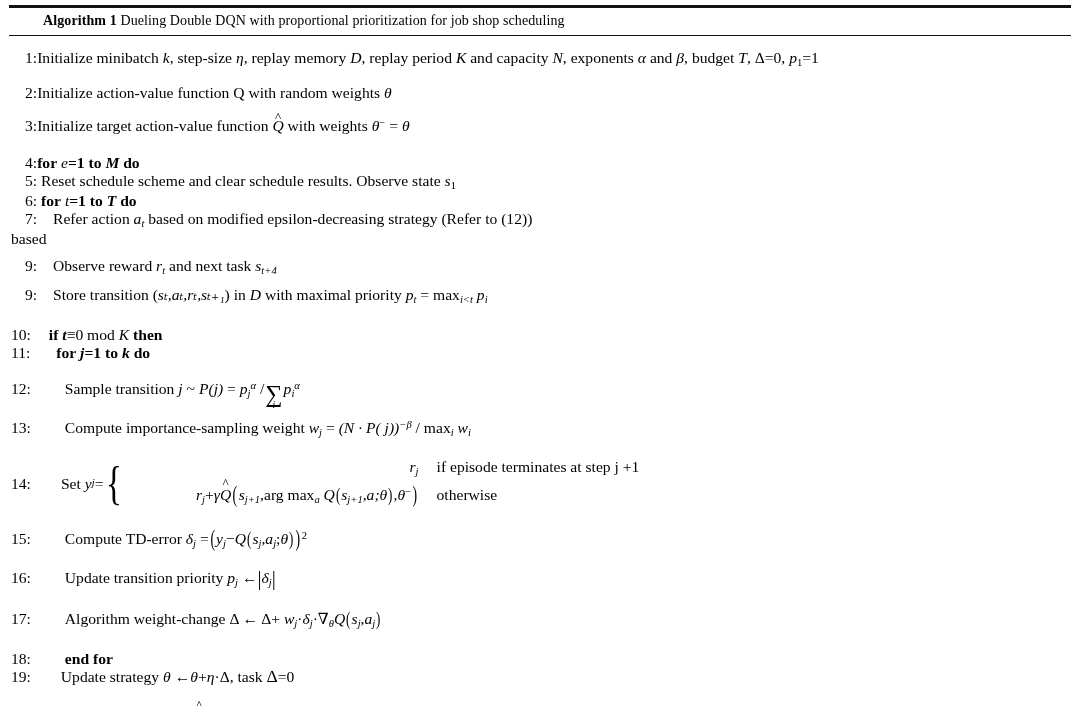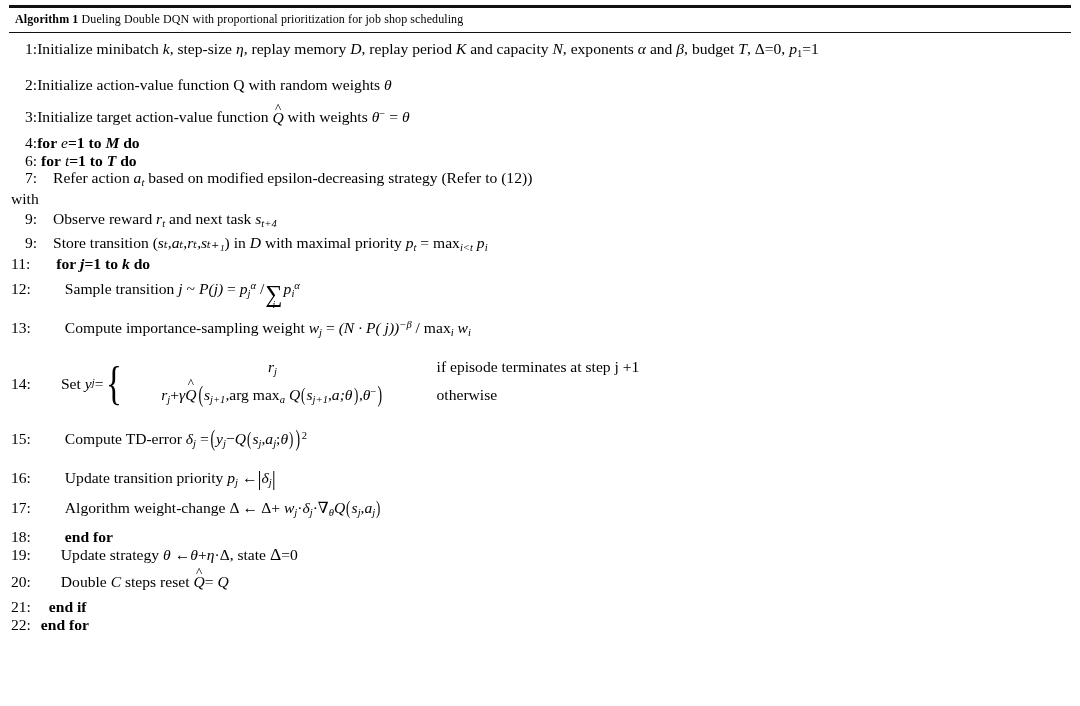--- a/index.html
+++ b/index.html
@@ -25,24 +25,25 @@
     border-top: 3px solid #111;
     height: 0;
     margin: 5px 0 0 0;
   }
   .rule-mid {
     border-top: 1.3px solid #111;
     height: 0;
     margin: 0;
   }
   .title {
-    font-size: 12px;
+    font-size: 14px;
     line-height: 1.42;
     padding: 3px 2px 4px 6px;
     letter-spacing: 0.1px;
+    margin-left: 28px;
   }
   .title b { font-weight: bold; }
 
   .body-lines {
     padding: 3px 2px 4px 2px;
   }
   .ln {
     font-size: 15.6px;
     line-height: 1.0;
     display: block;
@@ -65,22 +66,22 @@
   sup {
     font-size: 0.68em;
     vertical-align: 0.5em;
   }
   sub.up { font-style: normal; }
   .math { font-style: italic; white-space: nowrap; }
   .upr { font-style: normal; }
 
   
   .sp-lg { margin-top: 17px; }
-  .sp-md { margin-top: 10px; }
-  .sp-sm { margin-top: 5px; }
+  .sp-md { margin-top: 21px; }
+  .sp-sm { margin-top: 11px; }
   .sp-xs { margin-top: 2px; }
 
   .hat-wrap {
     position: relative;
     display: inline-block;
     font-style: italic;
   }
   .hat-wrap .hat {
     position: absolute;
     top: -0.62em;
@@ -127,21 +128,21 @@
   .cases-rows {
     display: inline-block;
   }
   .case-row {
     display: flex;
     align-items: baseline;
     line-height: 1.45;
   }
   .case-expr {
     width: 292px;
-    text-align: center;
+    text-align: right;
     white-space: nowrap;
   }
   .case-cond {
     white-space: nowrap;
     padding-left: 18px;
     text-align: center;
   }
   .bigparen {
     font-size: 1.42em;
     font-style: normal;
@@ -215,58 +216,70 @@
     </div>
 
     <div class="ln sp-md">
       <span class="nbsp-pad" style="width:14px"></span><span class="num">4:</span><span class="b">for</span>
       <span class="math">e</span><span class="b">=1</span>
       <span class="b">to</span>
       <span class="math b">M</span>
       <span class="b">do</span>
     </div>
 
+    <div class="ln sp-xs">
+      <span class="nbsp-pad" style="width:14px"></span><span class="num">5:</span>
+      <span>Reset schedule scheme and clear schedule results. Observe state</span>
+      <span class="math">s</span><sub class="up">1</sub>
+    </div>
 
     <div class="ln sp-xs">
       <span class="nbsp-pad" style="width:14px"></span><span class="num">6:</span>
       <span class="b">for</span>
       <span class="math">t</span><span class="b">=1</span>
       <span class="b">to</span>
       <span class="math b">T</span>
       <span class="b">do</span>
     </div>
 
     <div class="ln sp-xs">
       <span class="nbsp-pad" style="width:14px"></span><span class="num">7:</span>
       <span class="nbsp-pad" style="width:12px"></span><span>Refer action</span>
       <span class="math">a</span><sub>t</sub>
       <span>based on modified epsilon-decreasing strategy (Refer to (12))</span>
     </div>
 
-    <div class="wrapline sp-xs">with</div>
+    <div class="wrapline sp-xs">based</div>
 
     <div class="ln sp-sm">
       <span class="nbsp-pad" style="width:14px"></span><span class="num">9:</span>
       <span class="nbsp-pad" style="width:12px"></span><span>Observe reward</span>
       <span class="math">r</span><sub>t</sub>
       <span>and next task</span>
       <span class="math">s</span><sub>t+4</sub>
     </div>
 
     <div class="ln sp-sm">
       <span class="nbsp-pad" style="width:14px"></span><span class="num">9:</span>
       <span class="nbsp-pad" style="width:12px"></span><span>Store transition (</span><span class="math">sₜ,aₜ,rₜ,sₜ₊₁</span><span>) in</span>
       <span class="math">D</span>
       <span>with maximal priority</span>
       <span class="math">p</span><sub>t</sub>
       <span>=</span>
       <span class="upr">max</span><sub>i&lt;t</sub>
       <span class="math">p</span><sub>i</sub>
     </div>
 
+    <div class="ln sp-md">
+      <span class="num">10:</span>
+      <span class="nbsp-pad" style="width:14px"></span><span class="b">if</span>
+      <span class="math b">t</span><span>≡0 mod</span>
+      <span class="math">K</span>
+      <span class="b">then</span>
+    </div>
 
     <div class="ln sp-xs">
       <span class="num">11:</span>
       <span class="nbsp-pad" style="width:22px"></span><span class="b">for</span>
       <span class="math b">j</span><span class="b">=1</span>
       <span class="b">to</span>
       <span class="math b">k</span>
       <span class="b">do</span>
     </div>
 
@@ -337,21 +350,21 @@
 
     <div class="ln sp-md">
       <span class="num">18:</span>
       <span class="nbsp-pad" style="width:30px"></span><span class="b">end for</span>
     </div>
 
     <div class="ln sp-xs">
       <span class="num">19:</span>
       <span class="nbsp-pad" style="width:26px"></span><span>Update strategy</span>
       <span class="math">θ</span>
-      <span class="upr">←</span><span class="math">θ</span><span>+</span><span class="math">η</span><span class="upr">·</span><span class="upr">Δ</span><span>,  state</span>
+      <span class="upr">←</span><span class="math">θ</span><span>+</span><span class="math">η</span><span class="upr">·</span><span class="upr">Δ</span><span>,  task</span>
       <span class="upr" style="font-size:1.12em">Δ</span><span>=0</span>
     </div>
 
     <div class="ln sp-md">
       <span class="num">20:</span>
       <span class="nbsp-pad" style="width:26px"></span><span>Double</span>
       <span class="math">C</span>
       <span>steps reset</span>
       <span class="hat-wrap"><span class="hat">^</span><span>Q</span></span><span>=</span>
       <span class="math">Q</span>

